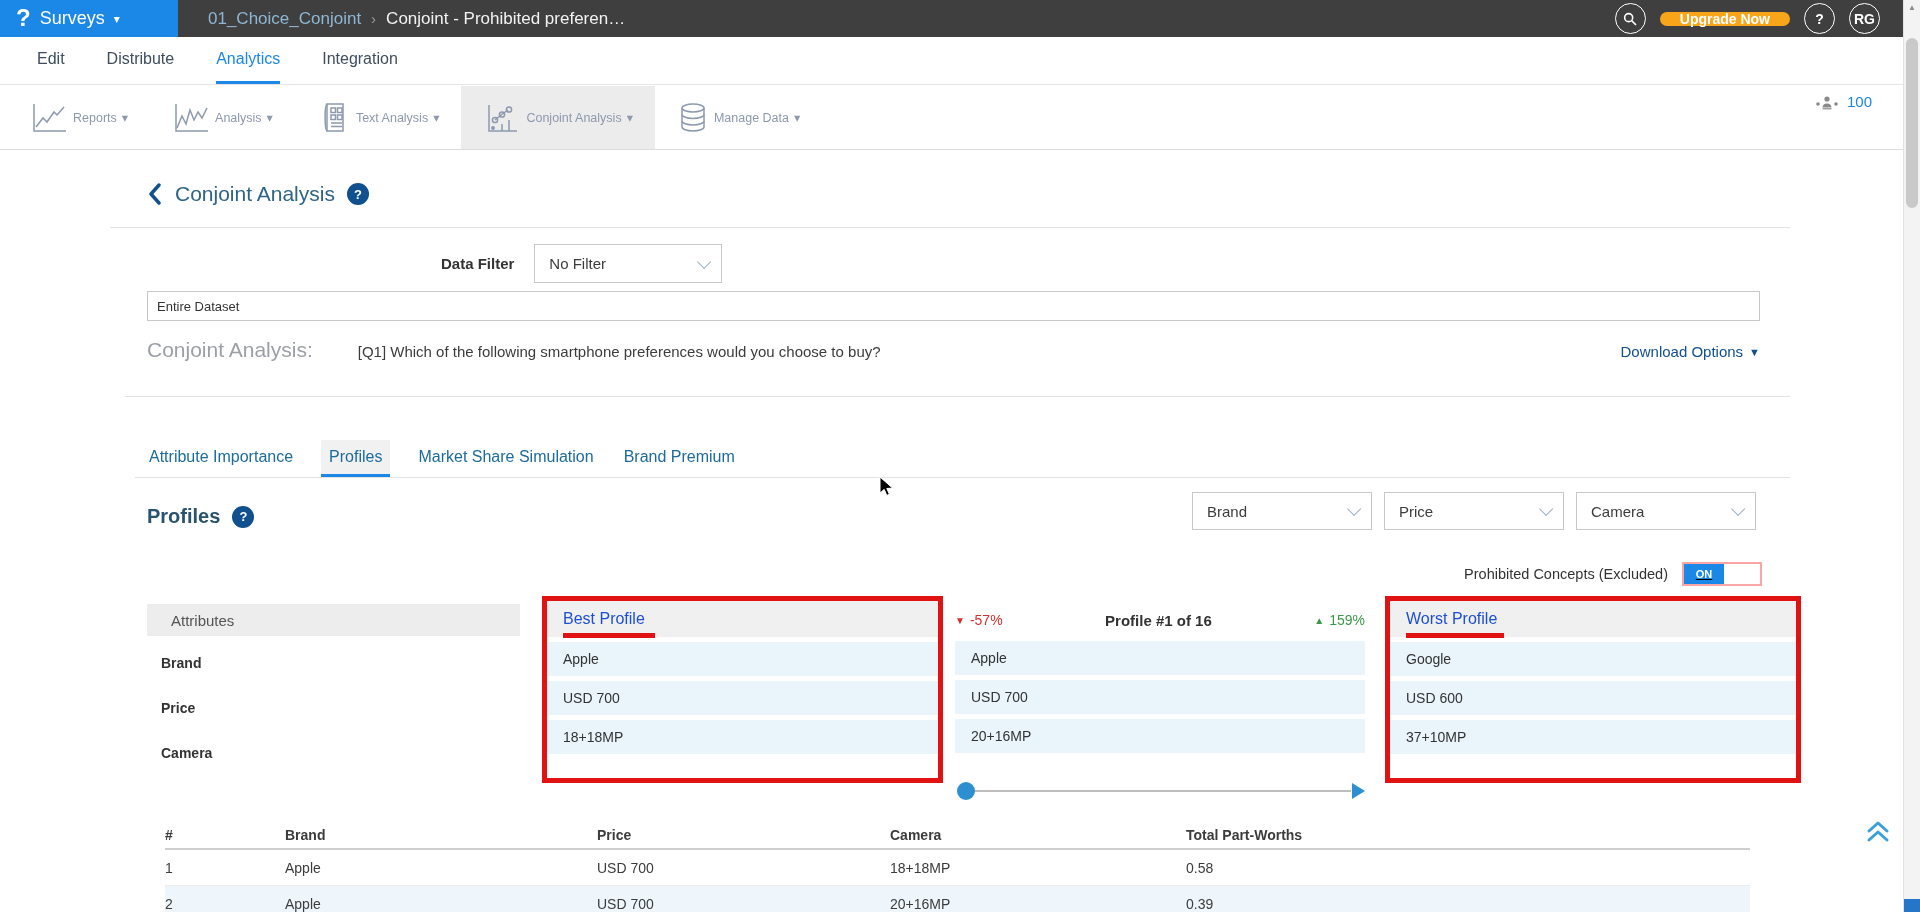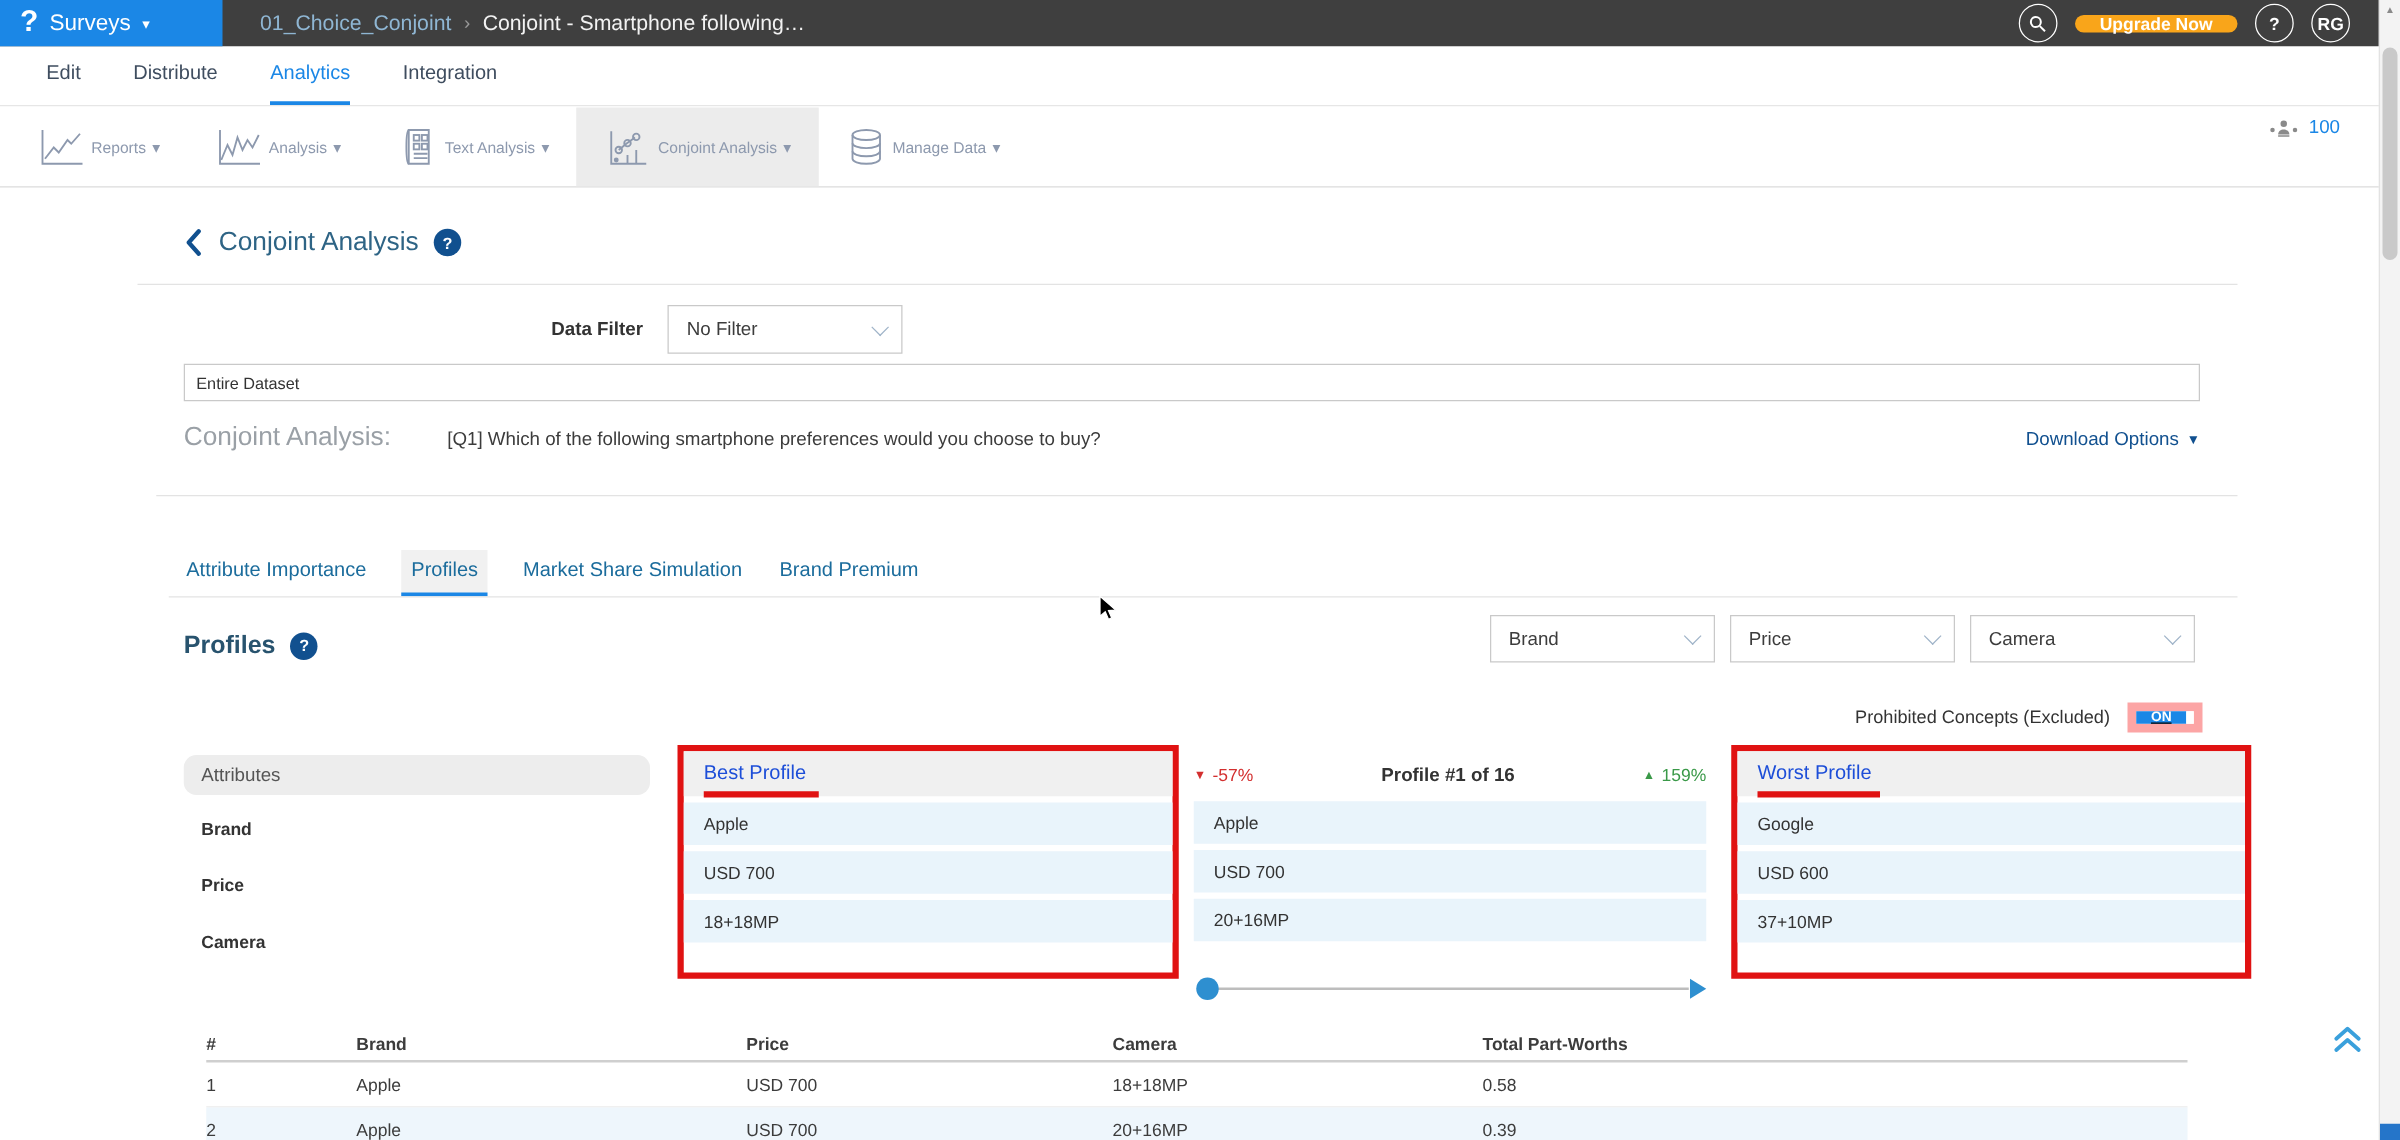--- a/index.html
+++ b/index.html
@@ -68,27 +68,27 @@
   .subtab{display:flex;align-items:center;font-size:16px;color:var(--tab-blue,#1b6c9c);cursor:pointer;border-bottom:3px solid transparent;padding:0 2px;}
   .subtab.active{background:#f1f1f1;border-bottom-color:var(--brand-blue,#1b87e6);padding:0 8px;}
 
   
   .profiles-title{position:absolute;left:147px;top:505px;display:flex;align-items:center;gap:12px;}
   .profiles-title .pt{font-size:20px;font-weight:bold;color:#28536e;}
   .attr-dropdowns{position:absolute;left:1192px;top:492px;display:flex;gap:12px;}
   .attr-dropdowns .selectbox{width:180px;height:38px;}
   .prohibited{position:absolute;left:1100px;top:562px;width:662px;display:flex;align-items:center;justify-content:flex-end;gap:14px;}
   .prohibited .plab{font-size:14.5px;color:#333;}
-  .toggle{width:60px;height:24px;display:flex;cursor:pointer;border:7px solid #fca5a5;text-decoration:underline;}
+  .toggle{width:80px;height:24px;display:flex;cursor:pointer;border:2px solid #fca5a5;text-decoration:underline;}
   .toggle .on{width:40px;background:var(--brand-blue,#1b87e6);color:#fff;font-size:11px;font-weight:bold;display:flex;align-items:center;justify-content:center;}
   .toggle .off{flex:1;background:#fff;}
 
   
   .attrs-col{position:absolute;left:147px;top:604px;width:373px;}
-  .attrs-col .col-head{height:32px;background:#ededed;display:flex;align-items:center;padding-left:14px;font-size:15px;color:#555;border-radius:10px;}
+  .attrs-col .col-head{height:32px;background:#ededed;display:flex;align-items:center;padding-left:24px;font-size:15px;color:#555;}
   .attrs-col .arow{height:36px;margin-top:9px;display:flex;align-items:center;padding-left:14px;font-size:14px;font-weight:bold;color:#333;}
 
   .profile-box{position:absolute;top:596px;height:187px;border:5px solid var(--annotation-red,#e01212);background:#fff;}
   .best-box{left:542px;width:401px;}
   .worst-box{left:1385px;width:416px;}
   .pb-head{height:36px;background:#f0f0f0;display:flex;align-items:center;padding-left:16px;font-size:16px;color:#1d4ed8;position:relative;}
   .pb-underline{position:absolute;left:16px;top:32px;height:5px;background:var(--annotation-red,#e01212);}
   .best-box .pb-underline{width:92px;}
   .worst-box .pb-underline{width:98px;}
   .pb-row{height:34px;margin-top:5px;background:var(--row-blue,#e9f4fb);display:flex;align-items:center;padding-left:16px;font-size:14px;color:#333;}
@@ -131,21 +131,21 @@
 
   <header class="topbar">
     <div class="brand">
       <span class="logo">?</span>
       <span class="plabel">Surveys</span>
       <span class="caret">▾</span>
     </div>
     <div class="crumb">
       <span class="folder">01_Choice_Conjoint</span>
       <span class="sep">›</span>
-      <span class="survey">Conjoint - Smartphone following…</span>
+      <span class="survey">Conjoint - Prohibited preferen…</span>
     </div>
     <div class="top-actions">
       <div class="circle-btn">
         <svg width="16" height="16" viewBox="0 0 24 24" fill="none" stroke="#fff" stroke-width="2.4">
             <circle cx="10" cy="10" r="6"></circle>
             <line x1="14.8" y1="14.8" x2="21" y2="21"></line>
           </svg>
       </div>
       <button class="upgrade">Upgrade Now</button>
       <div class="circle-btn">?</div>

